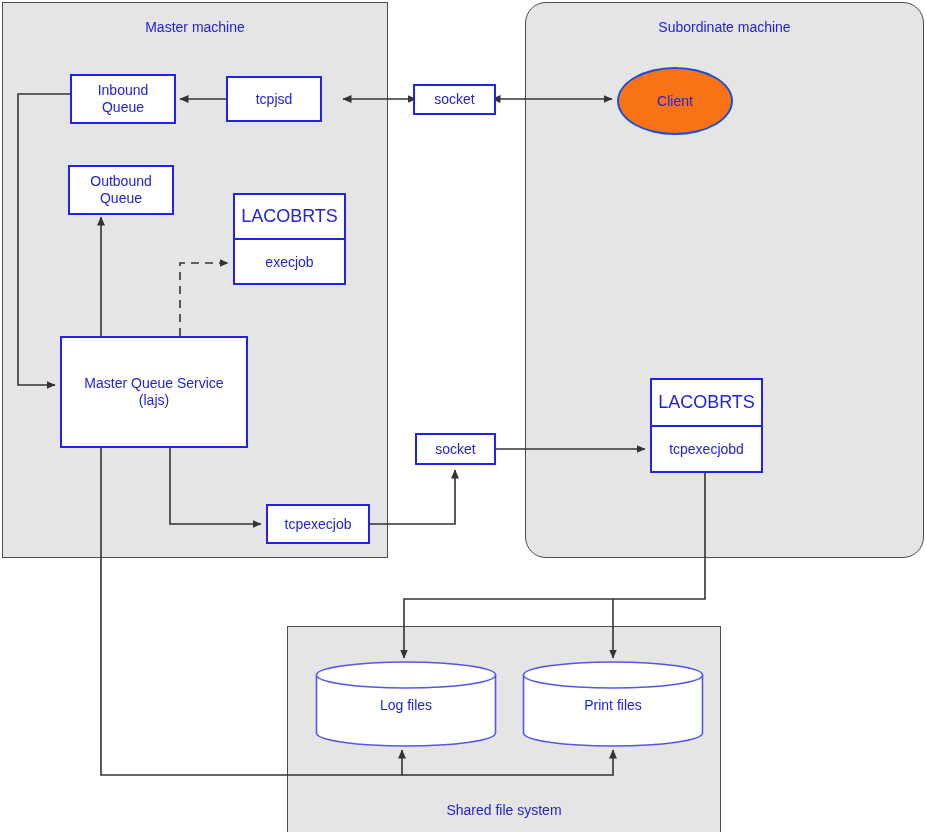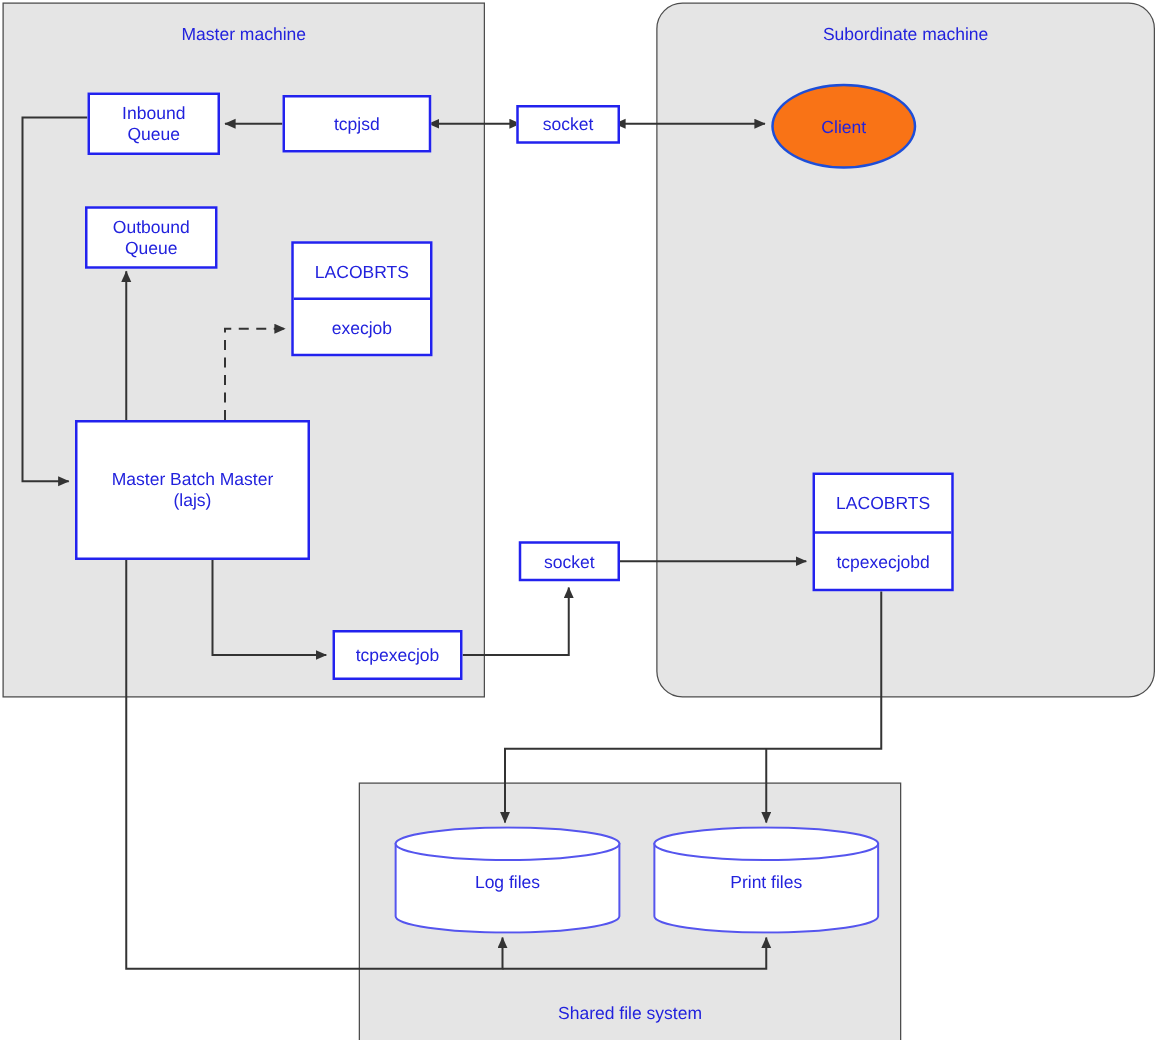--- a/index.html
+++ b/index.html
@@ -65,21 +65,21 @@
     display: flex;
     flex-direction: column;
     font-family: "Liberation Sans", sans-serif;
   }
   .compound-head {
     flex: 1 1 0;
     display: flex;
     align-items: center;
     justify-content: center;
     color: #2222dd;
-    font-size: 14px;
+    font-size: 18px;
     border-bottom: 2px solid #2222ee;
     box-sizing: border-box;
   }
   .compound-body {
     flex: 1 1 0;
     display: flex;
     align-items: center;
     justify-content: center;
     color: #2222dd;
     font-size: 14px;
@@ -171,35 +171,35 @@
   <div class="node-box two-line" style="left:70px; top:74px; width:106px; height:50px;">
     <span>Inbound</span>
     <span>Queue</span>
   </div>
 
   <div class="node-box two-line" style="left:68px; top:165px; width:106px; height:50px;">
     <span>Outbound</span>
     <span>Queue</span>
   </div>
 
-  <div class="node-box" style="left:226px; top:76px; width:119px; height:46px;">
+  <div class="node-box" style="left:226px; top:76px; width:96px; height:46px;">
     <span>tcpjsd</span>
   </div>
 
   <div class="compound-box" style="left:233px; top:193px; width:113px; height:92px;">
     <div class="compound-head">
       <span>LACOBRTS</span>
     </div>
     <div class="compound-body">
       <span>execjob</span>
     </div>
   </div>
 
   <div class="node-box two-line" style="left:60px; top:336px; width:188px; height:112px;">
-    <span>Master Batch Master</span>
+    <span>Master Queue Service</span>
     <span>(lajs)</span>
   </div>
 
   <div class="node-box" style="left:266px; top:504px; width:104px; height:40px;">
     <span>tcpexecjob</span>
   </div>
 
   <div class="node-box" style="left:413px; top:84px; width:83px; height:31px;">
     <span>socket</span>
   </div>

